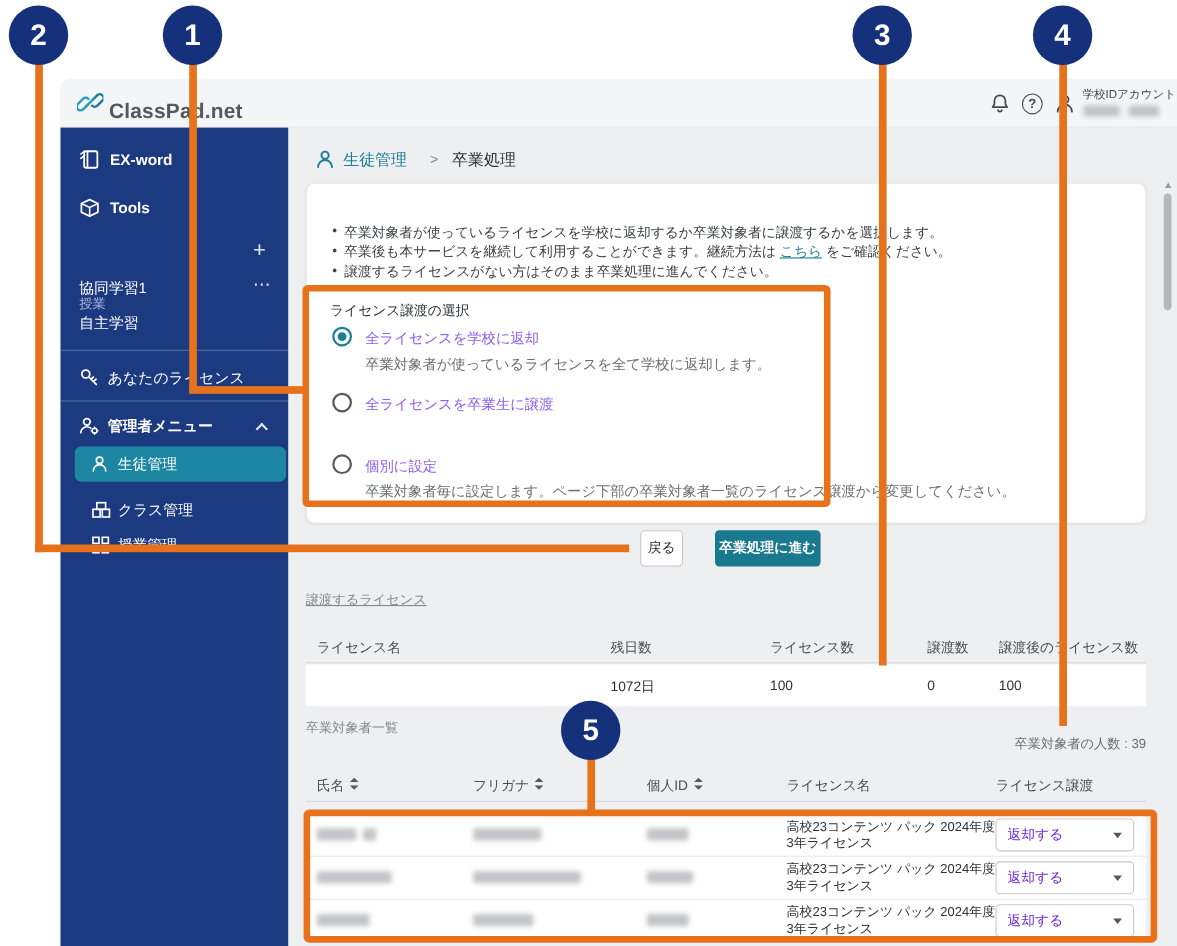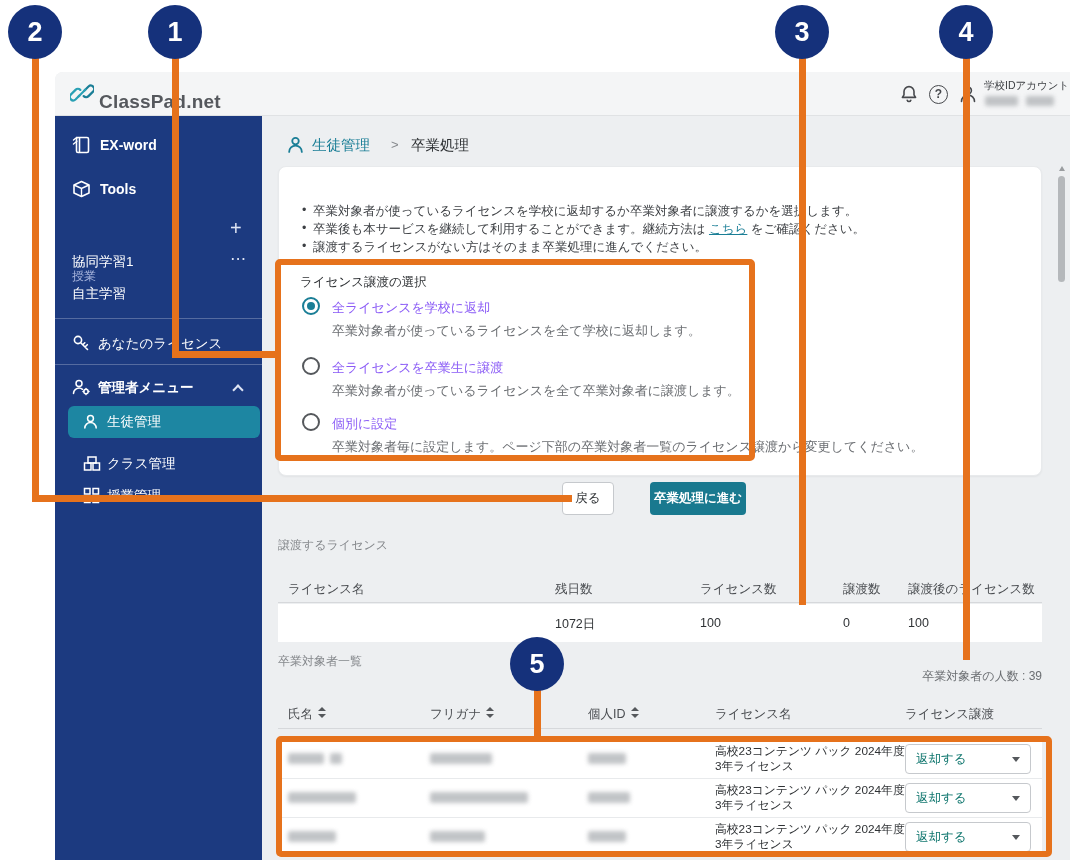--- a/index.html
+++ b/index.html
@@ -44,40 +44,40 @@
 
   .rg-label { left:300px; top:274px; font-size:12.5px; color:#2f3235; }
   .radio { position:absolute; width:18px; height:18px; border-radius:50%; background:#fff; }
   .radio.off { border:2px solid #55585c; }
   .radio.on  { border:2px solid #1a7e96; }
   .radio.on::after { content:""; position:absolute; left:3px; top:3px; width:8px; height:8px;
                      border-radius:50%; background:#1a7e96; }
   .opt-label { position:absolute; font-size:13px; color:#8b5cf6; }
   .opt-desc  { position:absolute; font-size:13px; color:#6b6e72;font-family:Liberation Mono, monospace; }
 
-  .btn-back { left:562px; top:482px; width:52px; height:33px; background:#fff; border:1px solid #c6c9cd;
+  .btn-back { left:582px; top:482px; width:39px; height:33px; background:#fff; border:1px solid #c6c9cd;
               border-radius:4px; font-size:12.5px; color:#2f3235; text-align:center; line-height:31px; cursor:pointer; }
   .btn-go   { left:650px; top:482px; width:96px; height:33px; background:#19798f; border-radius:4px;
               font-size:12.5px; font-weight:bold; color:#fff; text-align:center; line-height:33px; cursor:pointer; }
 
   
   .sec-label { font-size:12px; color:#85888c; }
   .thead { position:absolute; font-size:12.5px; color:#4a4d51; }
   .trow  { background:#fff; }
   .tcell { position:absolute; font-size:12.5px; color:#2f3235; }
   .sort-ic { display:inline-block; position:relative; width:8px; height:11px; margin-left:5px; }
   .sort-ic::before { content:""; position:absolute; left:0; top:0; border-left:4px solid transparent;
                      border-right:4px solid transparent; border-bottom:4px solid #55585c; }
   .sort-ic::after  { content:""; position:absolute; left:0; bottom:0; border-left:4px solid transparent;
                      border-right:4px solid transparent; border-top:4px solid #55585c; }
   .hdr-line { position:absolute; height:1px; background:#d6d8db; }
   .row-sep  { position:absolute; height:1px; background:#e8eaec; }
 
   .dd { position:absolute; width:126px; height:30px; background:#fff; border:1px solid #c6c9cd; border-radius:4px;
-        font-size:12.5px; color:#0f766e; line-height:28px; padding-left:10px; cursor:pointer; }
+        font-size:12.5px; color:#6d28d9; line-height:28px; padding-left:10px; cursor:pointer; }
   .dd::after { content:""; position:absolute; right:10px; top:12px; border-left:4.5px solid transparent;
                border-right:4.5px solid transparent; border-top:5px solid #55585c; }
   .lic2 { position:absolute; font-size:11.8px; color:#2f3235; line-height:15px; }
 
   
   #sb-thumb { left:1058px; top:176px; width:7px; height:106px; background:#b5b8bb; border-radius:4px; }
   #sb-arrow { left:1059px; top:166px; width:0; height:0; border-left:3.5px solid transparent;
               border-right:3.5px solid transparent; border-bottom:5px solid #9a9da0; }
 
   
@@ -233,30 +233,29 @@
   </div>
 
   <div class="abs rg-label">ライセンス譲渡の選択</div>
 
   <span class="radio on" style="left:302px;top:297px;"></span>
   <span class="opt-label" style="left:332px;top:299px;">全ライセンスを学校に返却</span>
   <span class="opt-desc" style="left:332px;top:322px;">卒業対象者が使っているライセンスを全て学校に返却します。</span>
 
   <span class="radio off" style="left:302px;top:357px;"></span>
   <span class="opt-label" style="left:332px;top:359px;">全ライセンスを卒業生に譲渡</span>
-  <span class="opt-desc" style="left:332px;top:382px;">卒業対象者が使っているライセンスを全て卒業対象者に譲渡します。</span>
 
   <span class="radio off" style="left:302px;top:413px;"></span>
   <span class="opt-label" style="left:332px;top:415px;">個別に設定</span>
   <span class="opt-desc" style="left:332px;top:438px;">卒業対象者毎に設定します。ページ下部の卒業対象者一覧のライセンス譲渡から変更してください。</span>
 
   <div class="abs btn-back">戻る</div>
   <div class="abs btn-go">卒業処理に進む</div>
 
-  <div class="abs sec-label" style="left:278px;top:537px;">譲渡するライセンス</div>
+  <div class="abs sec-label" style="left:278px;top:537px;text-decoration:underline;">譲渡するライセンス</div>
 
   <div class="thead" style="left:288px;top:581px;">ライセンス名</div>
   <div class="thead" style="left:555px;top:581px;">残日数</div>
   <div class="thead" style="left:700px;top:581px;">ライセンス数</div>
   <div class="thead" style="left:843px;top:581px;">譲渡数</div>
   <div class="thead" style="left:908px;top:581px;">譲渡後のライセンス数</div>
   <div class="hdr-line" style="left:278px;top:602px;width:764px;"></div>
 
   <div class="abs trow" style="left:278px;top:604px;width:764px;height:38px;"></div>
   <div class="tcell" style="left:555px;top:616px;">1072日</div>

